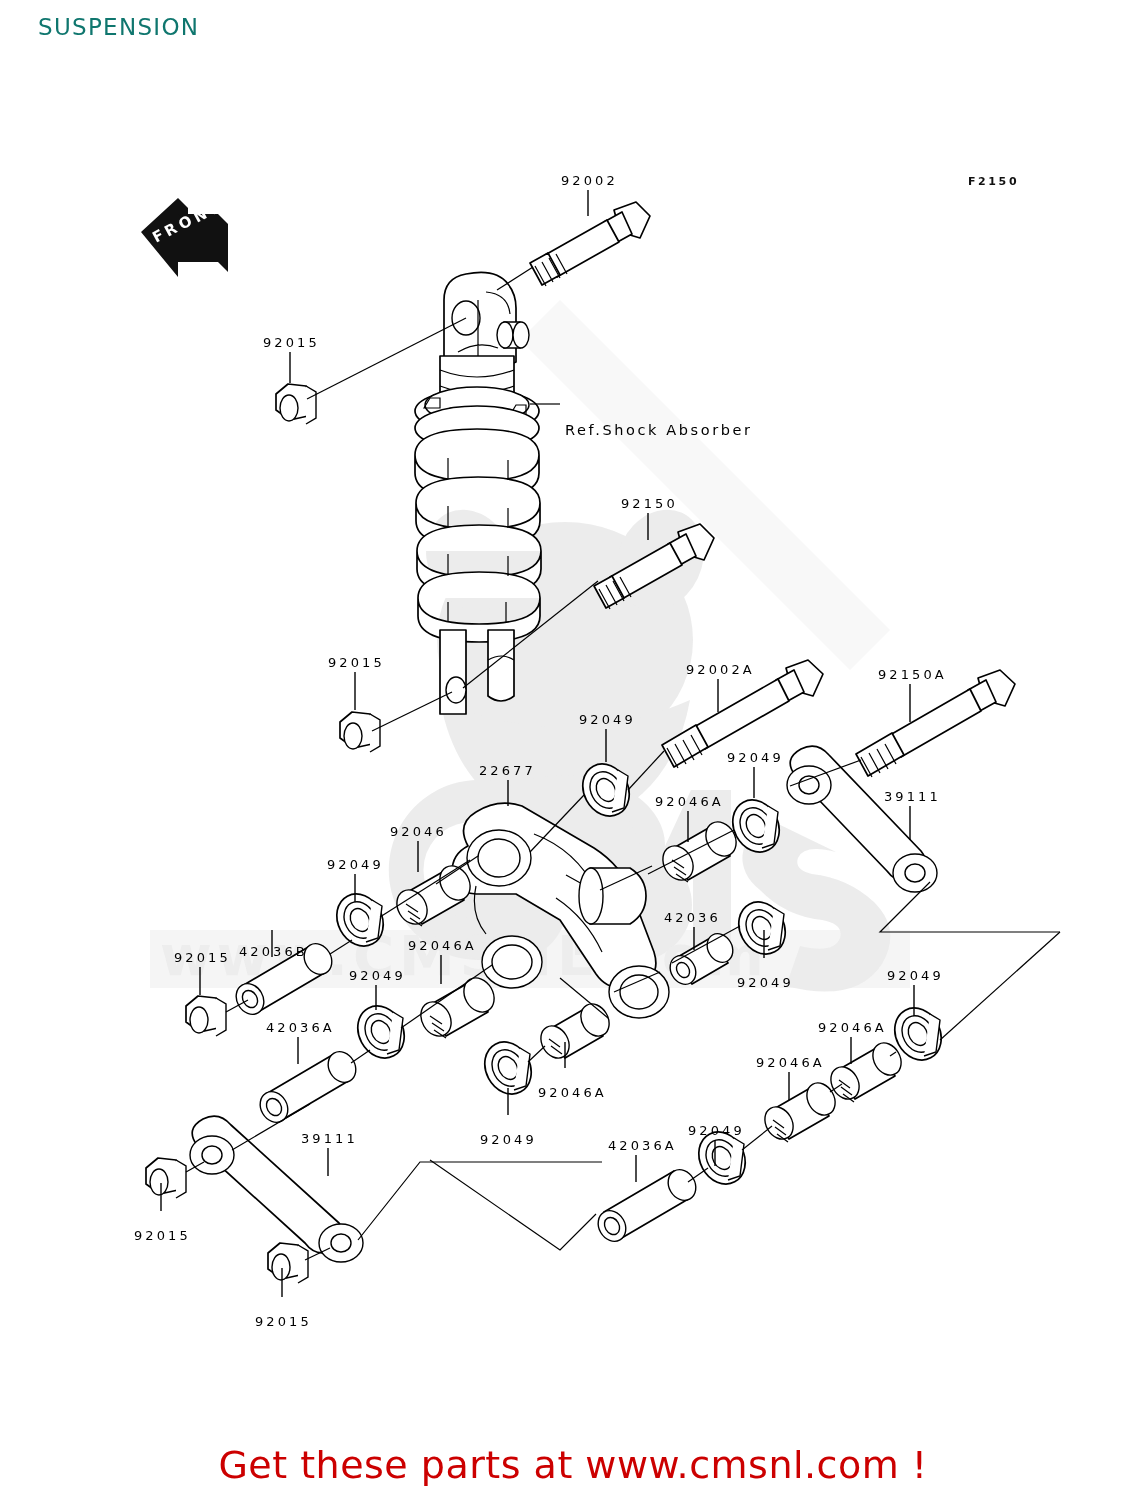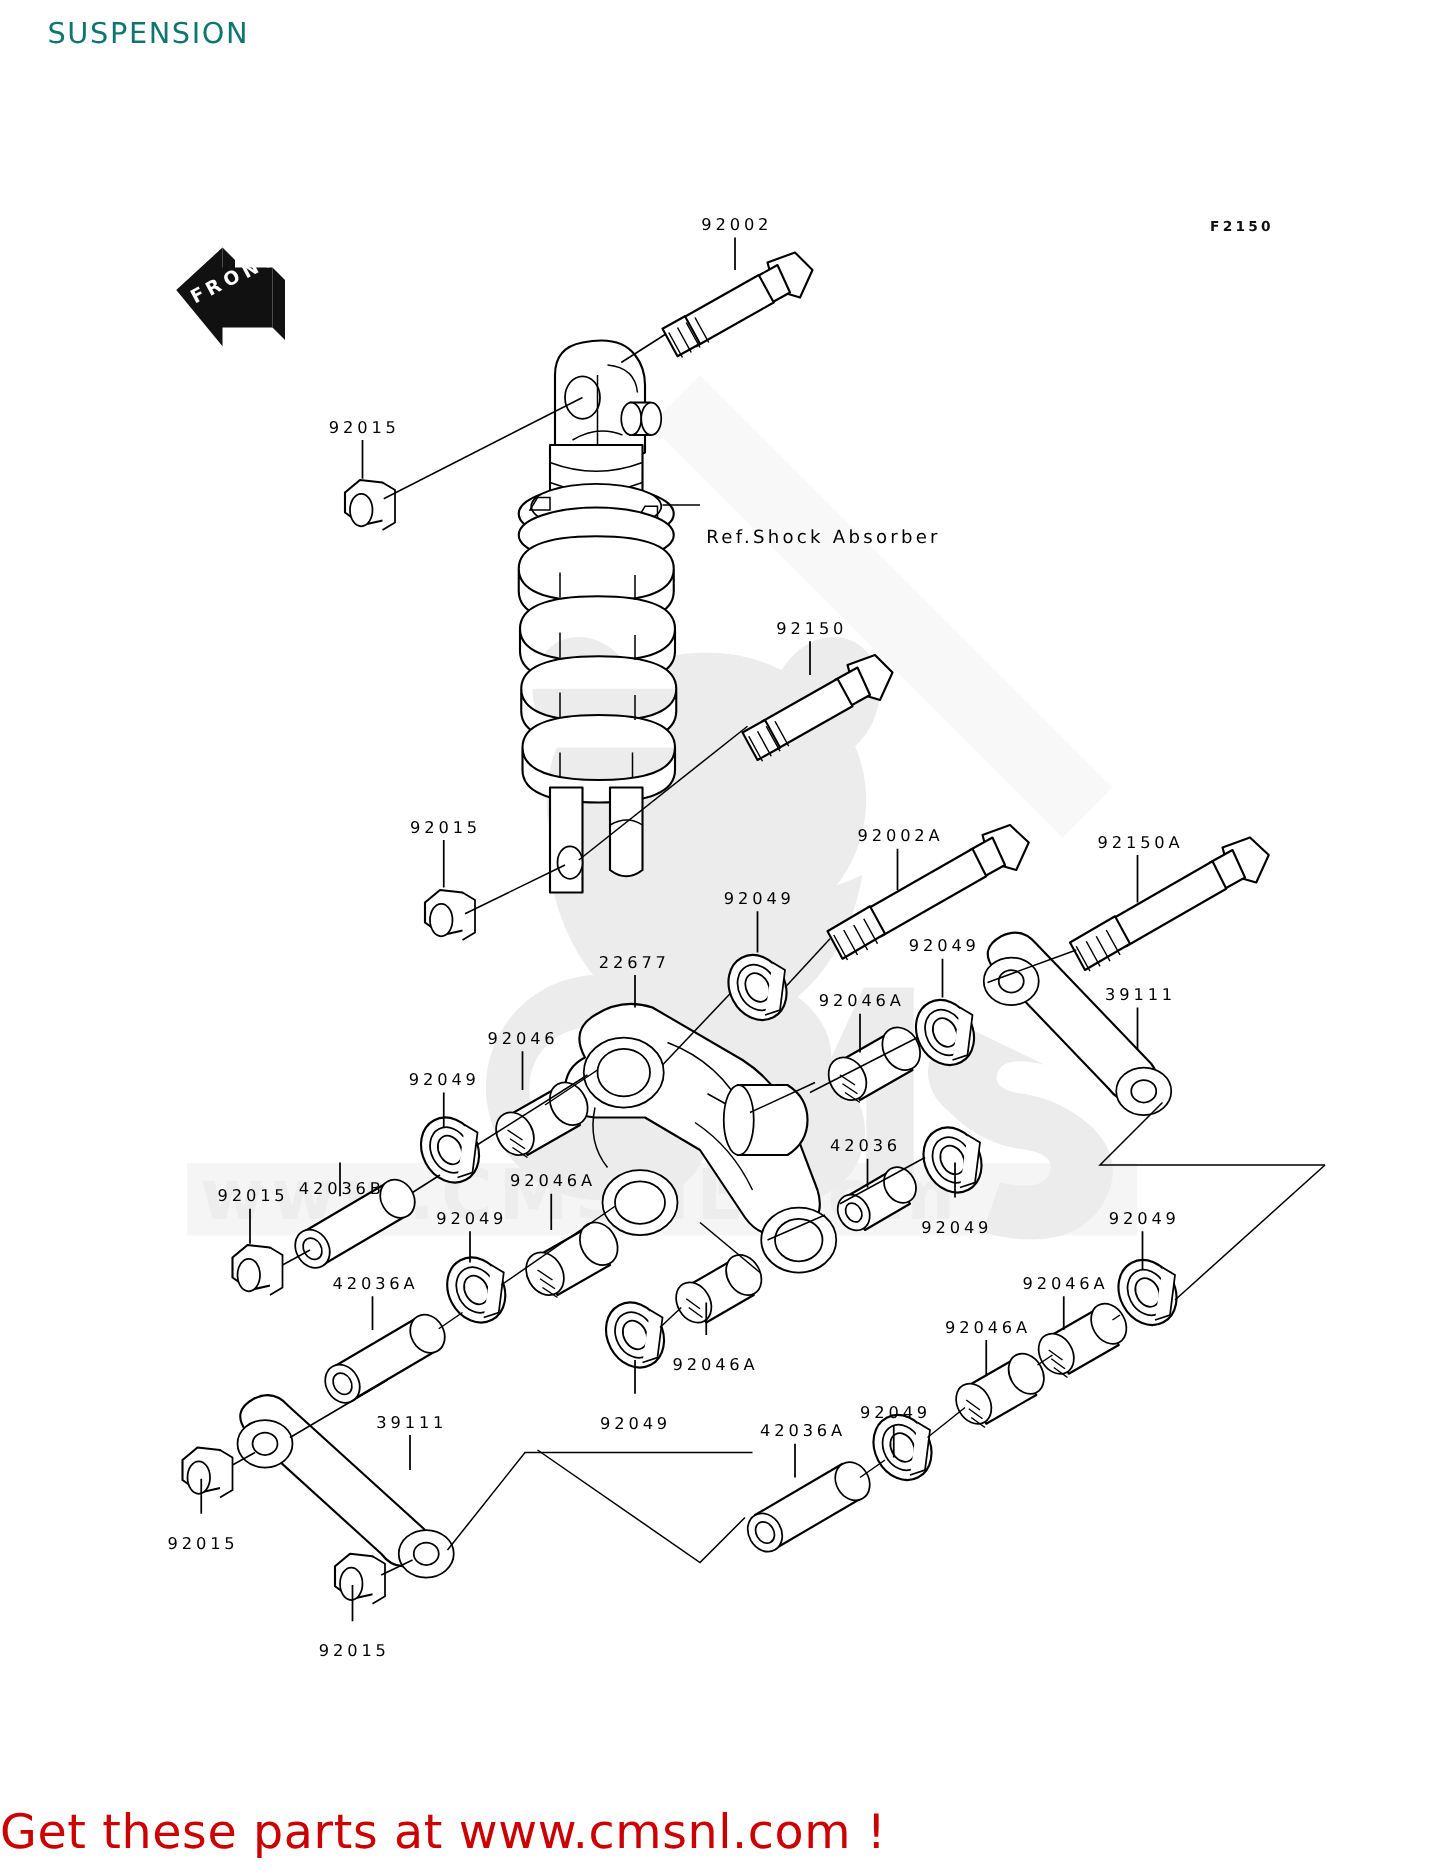--- a/index.html
+++ b/index.html
@@ -28,21 +28,21 @@
     position:absolute;font-size:13px;color:#000;letter-spacing:3.1px;
     white-space:nowrap;font-family:"DejaVu Sans","Liberation Sans",sans-serif;
   }
   .reflbl{
     position:absolute;font-size:14.5px;color:#000;letter-spacing:2.6px;
     white-space:nowrap;font-family:"DejaVu Sans","Liberation Sans",sans-serif;margin-top:24px;
   }
 
   
   .footer{
-    position:absolute;left:0;top:1443px;width:1146px;
+    position:absolute;left:0;top:1443px;width:1146px;text-align:center;
     font-size:38px;color:#cc0000;letter-spacing:0.5px;
     font-family:"DejaVu Sans","Liberation Sans",sans-serif;
     white-space:nowrap;
   }
 
   
   svg.layer{position:absolute;left:0;top:0;width:1146px;height:1500px;}
   .wm{fill:#e9e9e9;}
   .wmtxt{fill:#ececec;font-family:"DejaVu Sans","Liberation Sans",sans-serif;font-weight:bold;}
   .ln-thin{fill:none;stroke:#000;stroke-width:1.2;}

